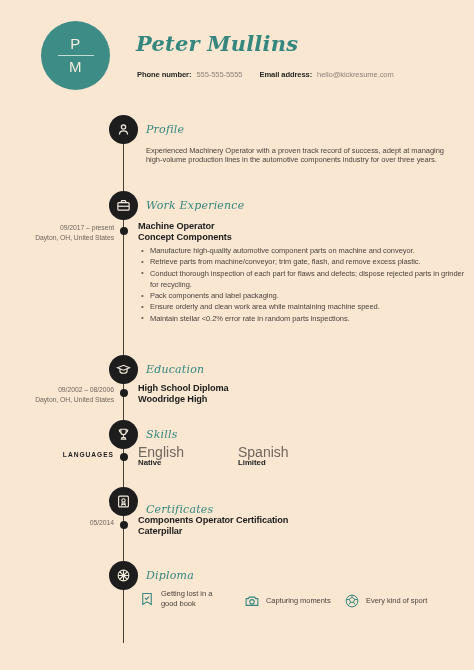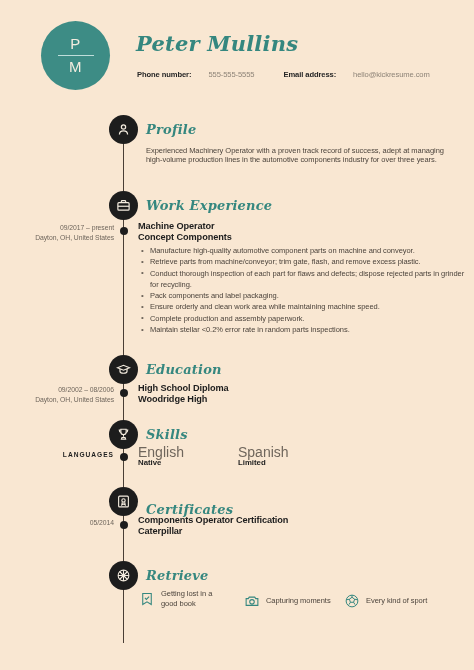--- a/index.html
+++ b/index.html
@@ -64,21 +64,20 @@
     letter-spacing: .2px;
   }
   .contact-row {
     position: absolute;
     left: 137px; top: 70px;
     display: flex;
     align-items: center;
     font-size: 7.6px;
     line-height: 10px;
     white-space: nowrap;
-    gap: 12px;
   }
   .contact-label {
     font-weight: bold;
     color: #262626;
     letter-spacing: -0.1px;
   }
   .contact-value {
     color: #8d8377;
     margin-left: 5px;
     margin-right: 17px;
@@ -108,22 +107,22 @@
     display: flex;
     align-items: center;
     justify-content: center;
   }
   .sec-marker svg { display: block; }
   .sec-title {
     position: absolute;
     left: 146px;
     font-family: "DejaVu Serif", "Liberation Serif", serif;
     font-style: italic;
-    font-weight: bold;
-    font-size: 13px;
+    font-weight: normal;
+    font-size: 11px;
     line-height: 29px;
     color: #35877f;
     letter-spacing: .2px;
   }
   .entry-dot {
     position: absolute;
     left: 119.5px;
     width: 8px; height: 8px;
     border-radius: 50%;
     background: #1d1d1d;
@@ -285,21 +284,20 @@
     </div>
     <div class="entry-title" style="top:30px;">Machine Operator</div>
     <div class="entry-sub" style="top:41px;">Concept Components</div>
 
     <ul class="bullets" style="top:54px;">
       <li>Manufacture high-quality automotive component parts on machine and conveyor.</li>
       <li>Retrieve parts from machine/conveyor; trim gate, flash, and remove excess plastic.</li>
       <li>Conduct thorough inspection of each part for flaws and defects; dispose rejected parts in grinder for recycling.</li>
       <li>Pack components and label packaging.</li>
       <li>Ensure orderly and clean work area while maintaining machine speed.</li>
-      <li>Complete production and assembly paperwork.</li>
       <li>Maintain stellar &lt;0.2% error rate in random parts inspections.</li>
     </ul>
   </div>
 
   <div class="section" style="top:355px;">
     <div class="sec-marker" style="top:0;">
       <svg width="15" height="15" viewBox="0 0 24 24" fill="none" stroke="#f4ecdf" stroke-width="1.9">
         <path d="M2.5 9.2 12 5.3l9.5 3.9L12 13.1z"></path>
         <path d="M6.4 11v4.3c0 1.5 2.6 2.7 5.6 2.7s5.6-1.2 5.6-2.7V11"></path>
       </svg>
@@ -356,21 +354,21 @@
     <div class="entry-sub" style="top:39px;">Caterpillar</div>
   </div>
 
   <div class="section" style="top:561px;">
     <div class="sec-marker" style="top:0;">
       <svg width="15" height="15" viewBox="0 0 24 24" fill="none" stroke="#f4ecdf" stroke-width="1.7">
         <circle cx="12" cy="12" r="8.6"></circle>
         <path d="M12 3.4 12 20.6M3.4 12h17.2M6 6l12 12M18 6 6 18"></path>
       </svg>
     </div>
-    <div class="sec-title" style="top:0;">Retrieve</div>
+    <div class="sec-title" style="top:0;">Diploma</div>
 
     <div class="hobby" style="left:138px; top:28px;">
       <span class="hobby-icon">
         <svg width="16" height="16" viewBox="0 0 24 24" fill="none" stroke="#35877f" stroke-width="1.6">
           <path d="M5.6 3.8h12.8v16.4L12 16.2l-6.4 4z"></path>
           <path d="M8.9 10.4 11 12.6l4.2-4.2"></path>
         </svg>
       </span>
       <span class="hobby-label">Getting lost in a good book</span>
     </div>

